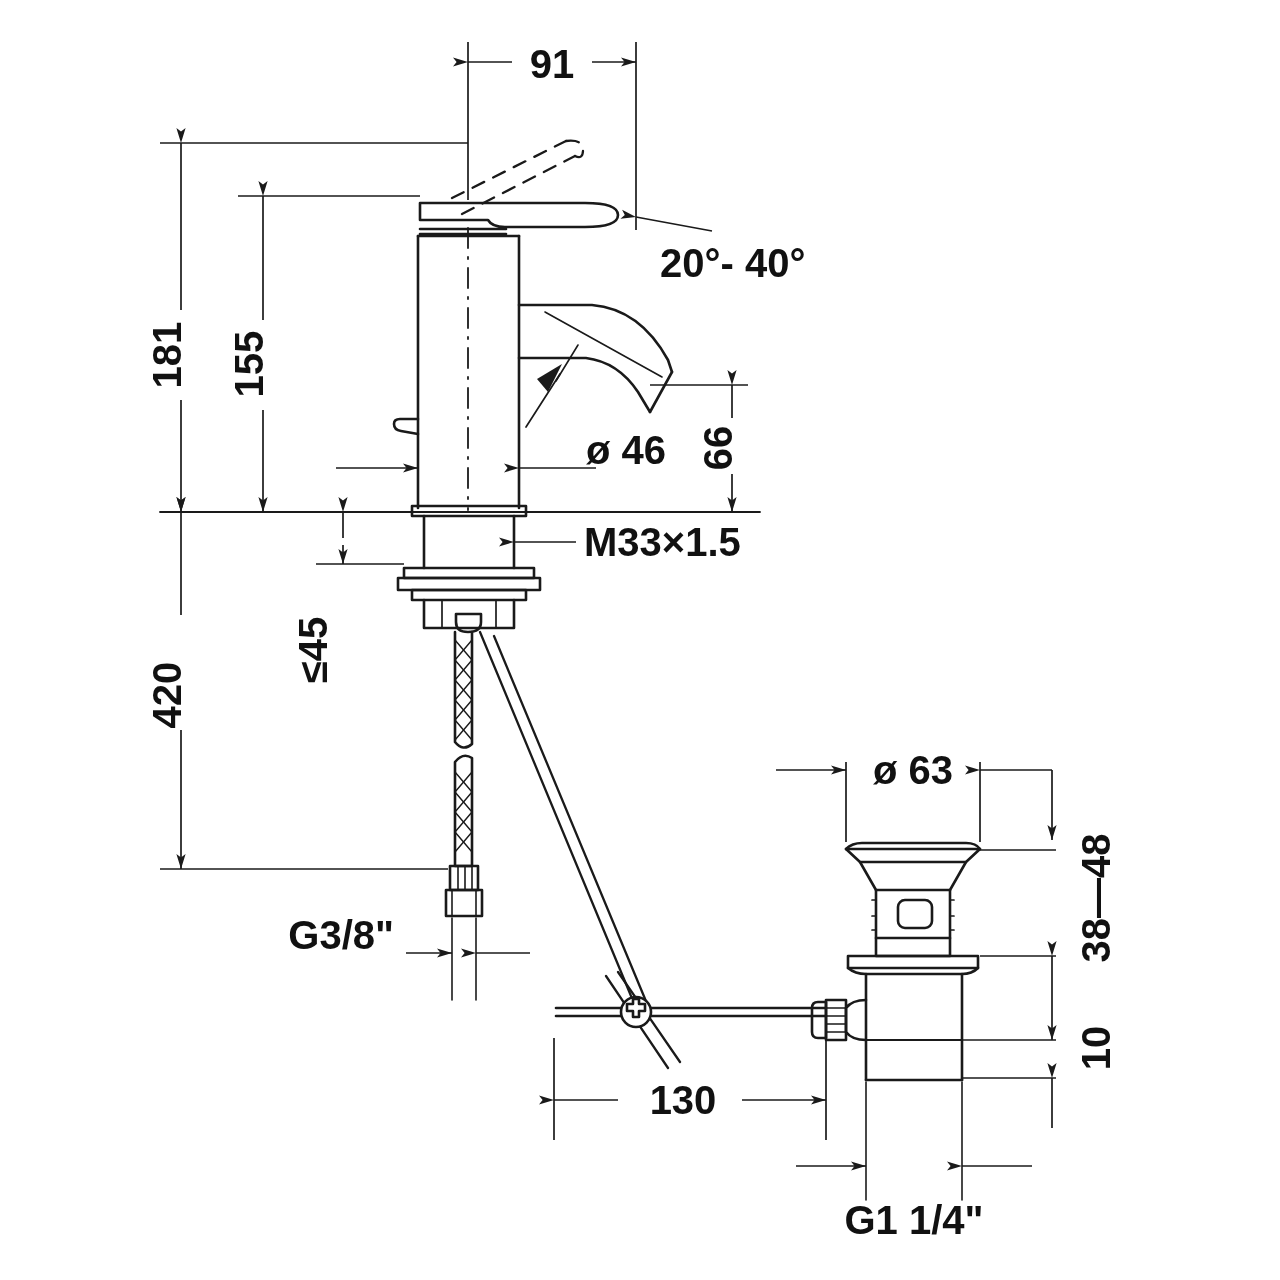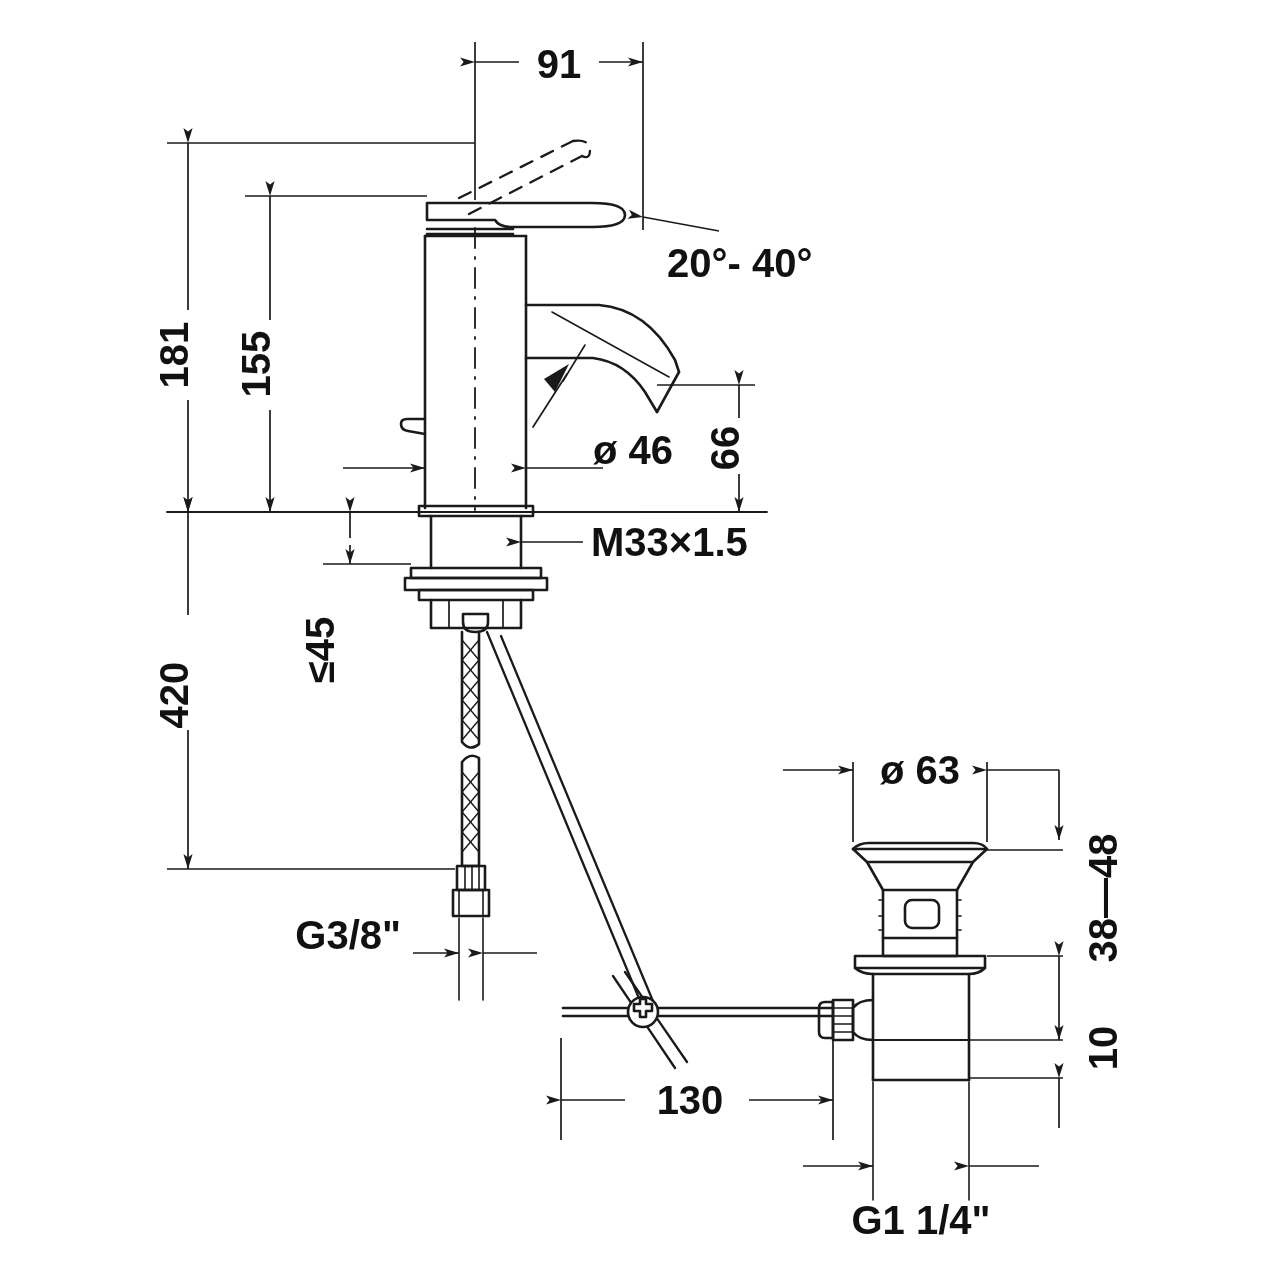--- a/index.html
+++ b/index.html
@@ -1,21 +1,21 @@
 <!DOCTYPE html>
 <html><head>
 <meta charset="utf-8">
 <style>
   html,body{margin:0;padding:0;background:#ffffff;}
   body{
     width:1280px;height:1280px;
     font-family:"Liberation Sans", sans-serif;
     overflow:hidden;
   }
-  #sheet{position:relative;width:1072px;height:1280px;background:#fff;margin-left:7px;}
+  #sheet{position:relative;width:1072px;height:1280px;background:#fff;}
   svg{display:block;}
   .dimtext{
     font-family:"Liberation Sans", sans-serif;
     font-weight:bold;
     fill:#111111;
   }
 </style>
 </head>
 <body>
 

